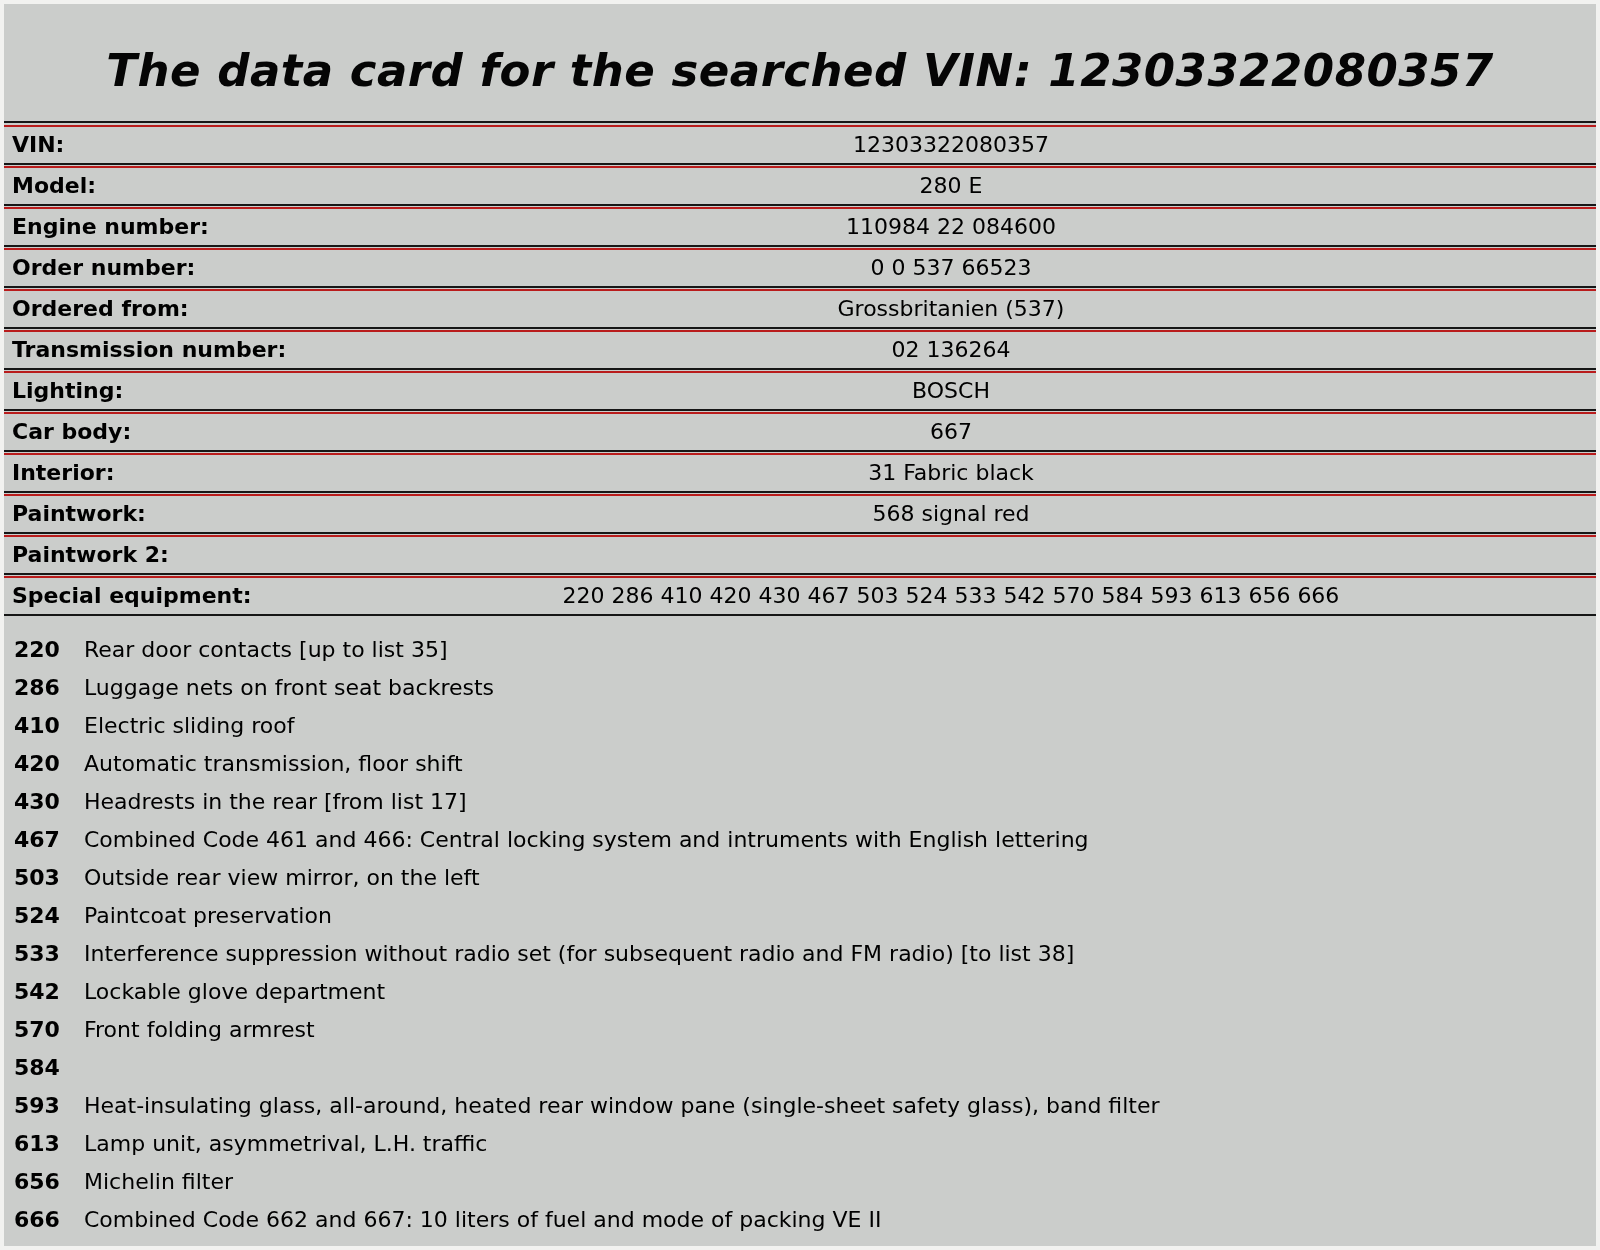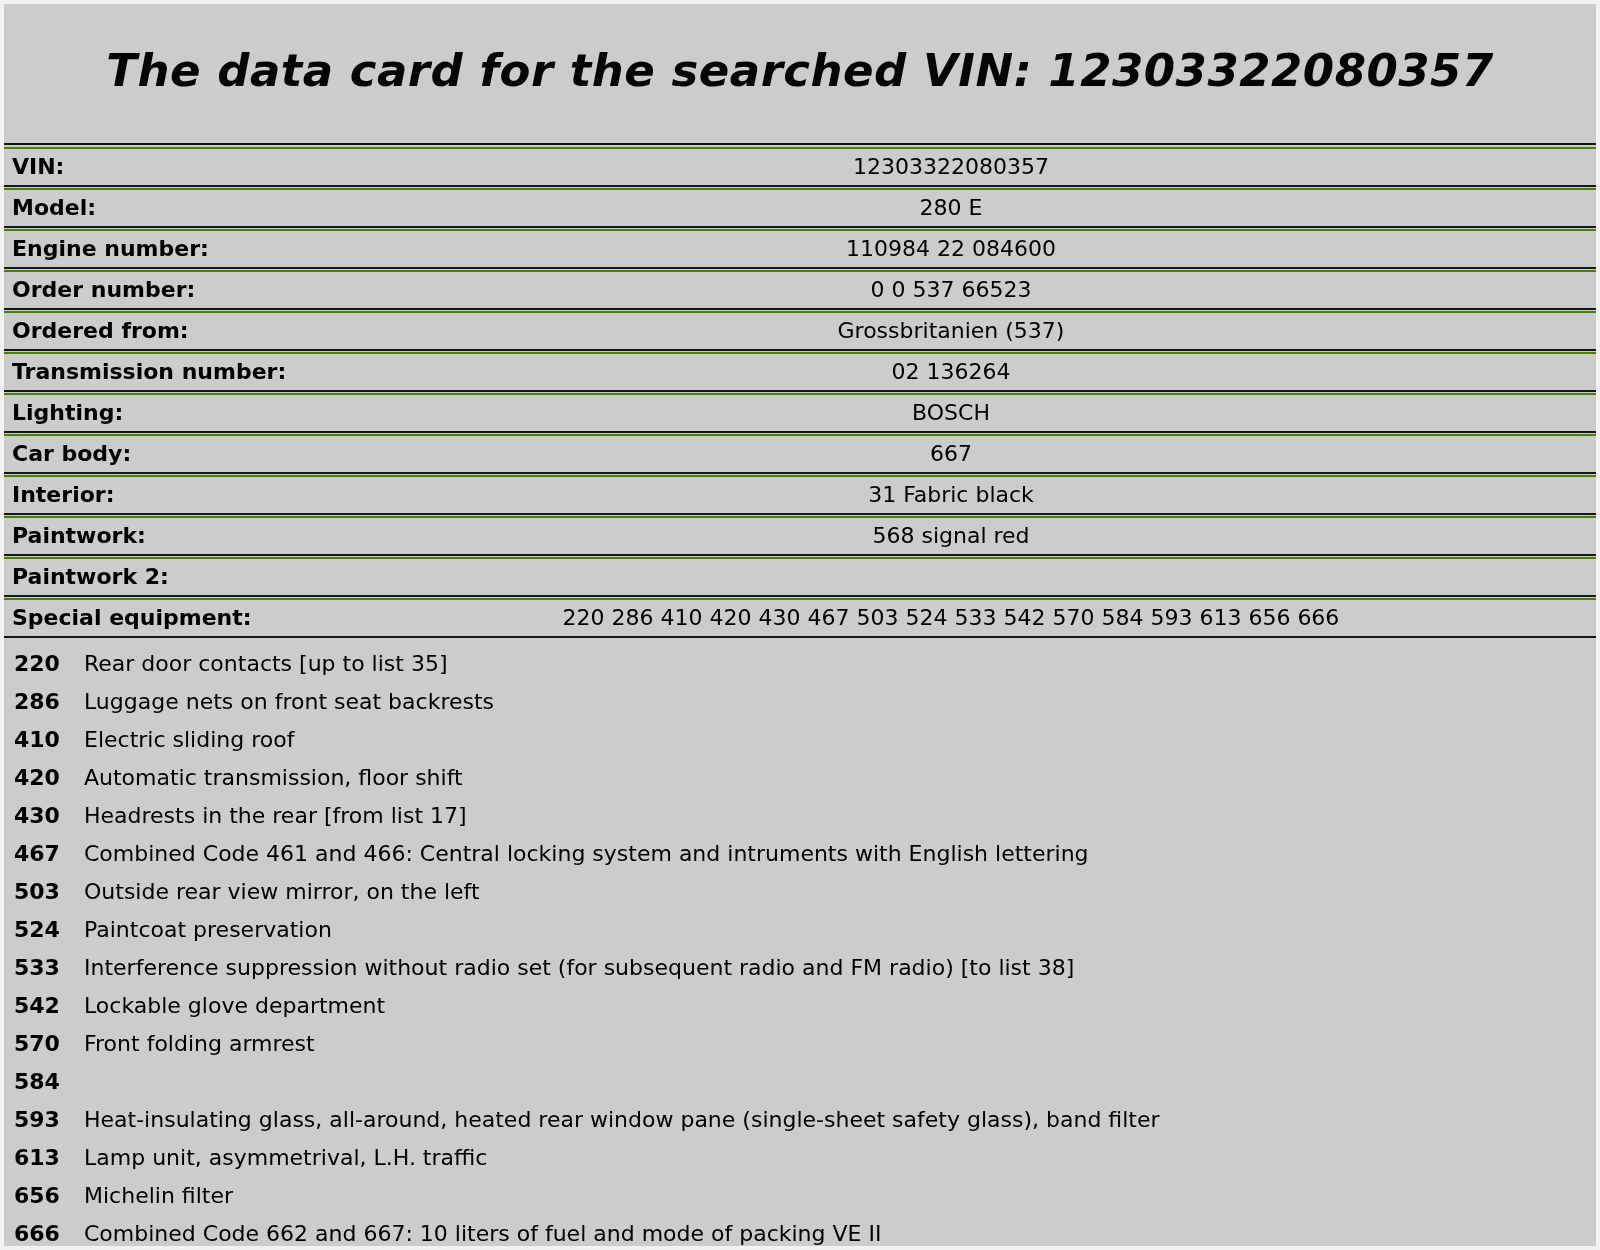--- a/index.html
+++ b/index.html
@@ -16,53 +16,54 @@
     background: #cbcdcb;
     overflow: hidden;
   }
   .page-title {
     text-align: center;
     font-style: italic;
     font-weight: bold;
     font-size: 45px;
     letter-spacing: 0.5px;
     margin-top: 40px;
-    margin-bottom: 46px;
+    margin-bottom: 24px;
     color: #050505;
   }
   .tablewrap {
     border-top: 2px solid #161616;
     padding-top: 1px;
     width: 100%;
   }
   table.datacard {
     width: 100%;
     border-collapse: separate;
     border-spacing: 0 1px;
     table-layout: fixed;
   }
   table.datacard td {
-    border-top: 2px solid #4d7c0f;
+    border-top: 2px solid #b91c1c;
     border-bottom: 2px solid #161616;
     font-size: 22px;
     line-height: 26px;
     padding: 5px 8px 5px 8px;
     overflow: hidden;
     white-space: nowrap;
   }
   table.datacard td.label {
     font-weight: bold;
     width: 310px;
   }
   table.datacard td.value {
     padding-left: 0;
     text-align: center;
   }
   .codes {
     padding-top: 6px;
+    margin-top: 8px;
   }
   .code-row {
     display: flex;
     align-items: baseline;
     padding: 7px 0 7px 0;
     font-size: 22px;
     line-height: 24px;
   }
   .code-num {
     width: 80px;

